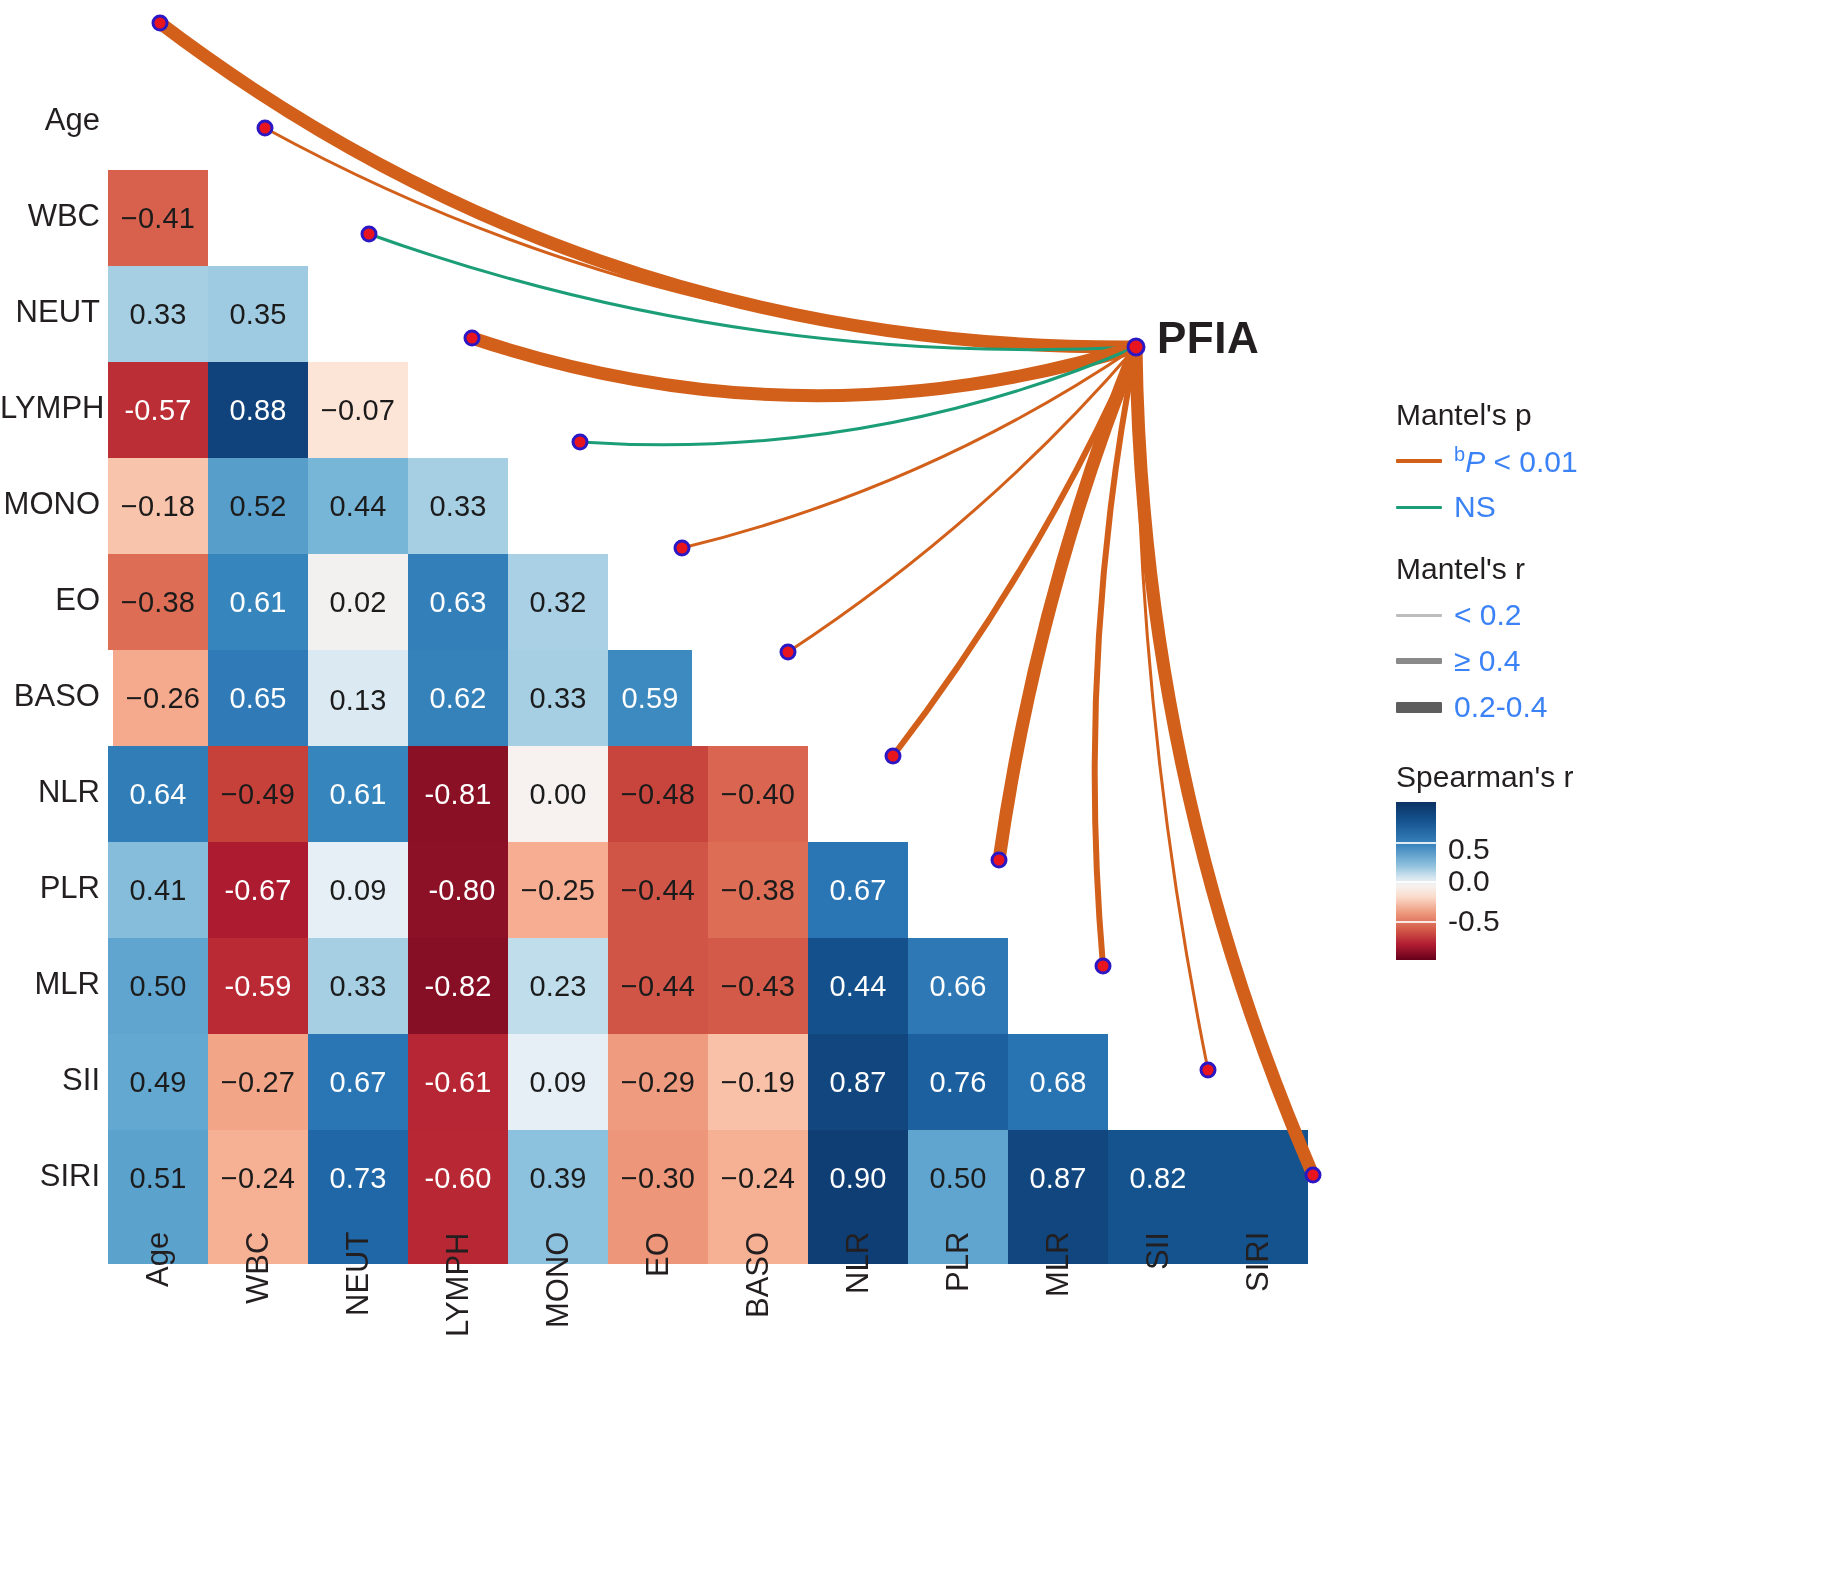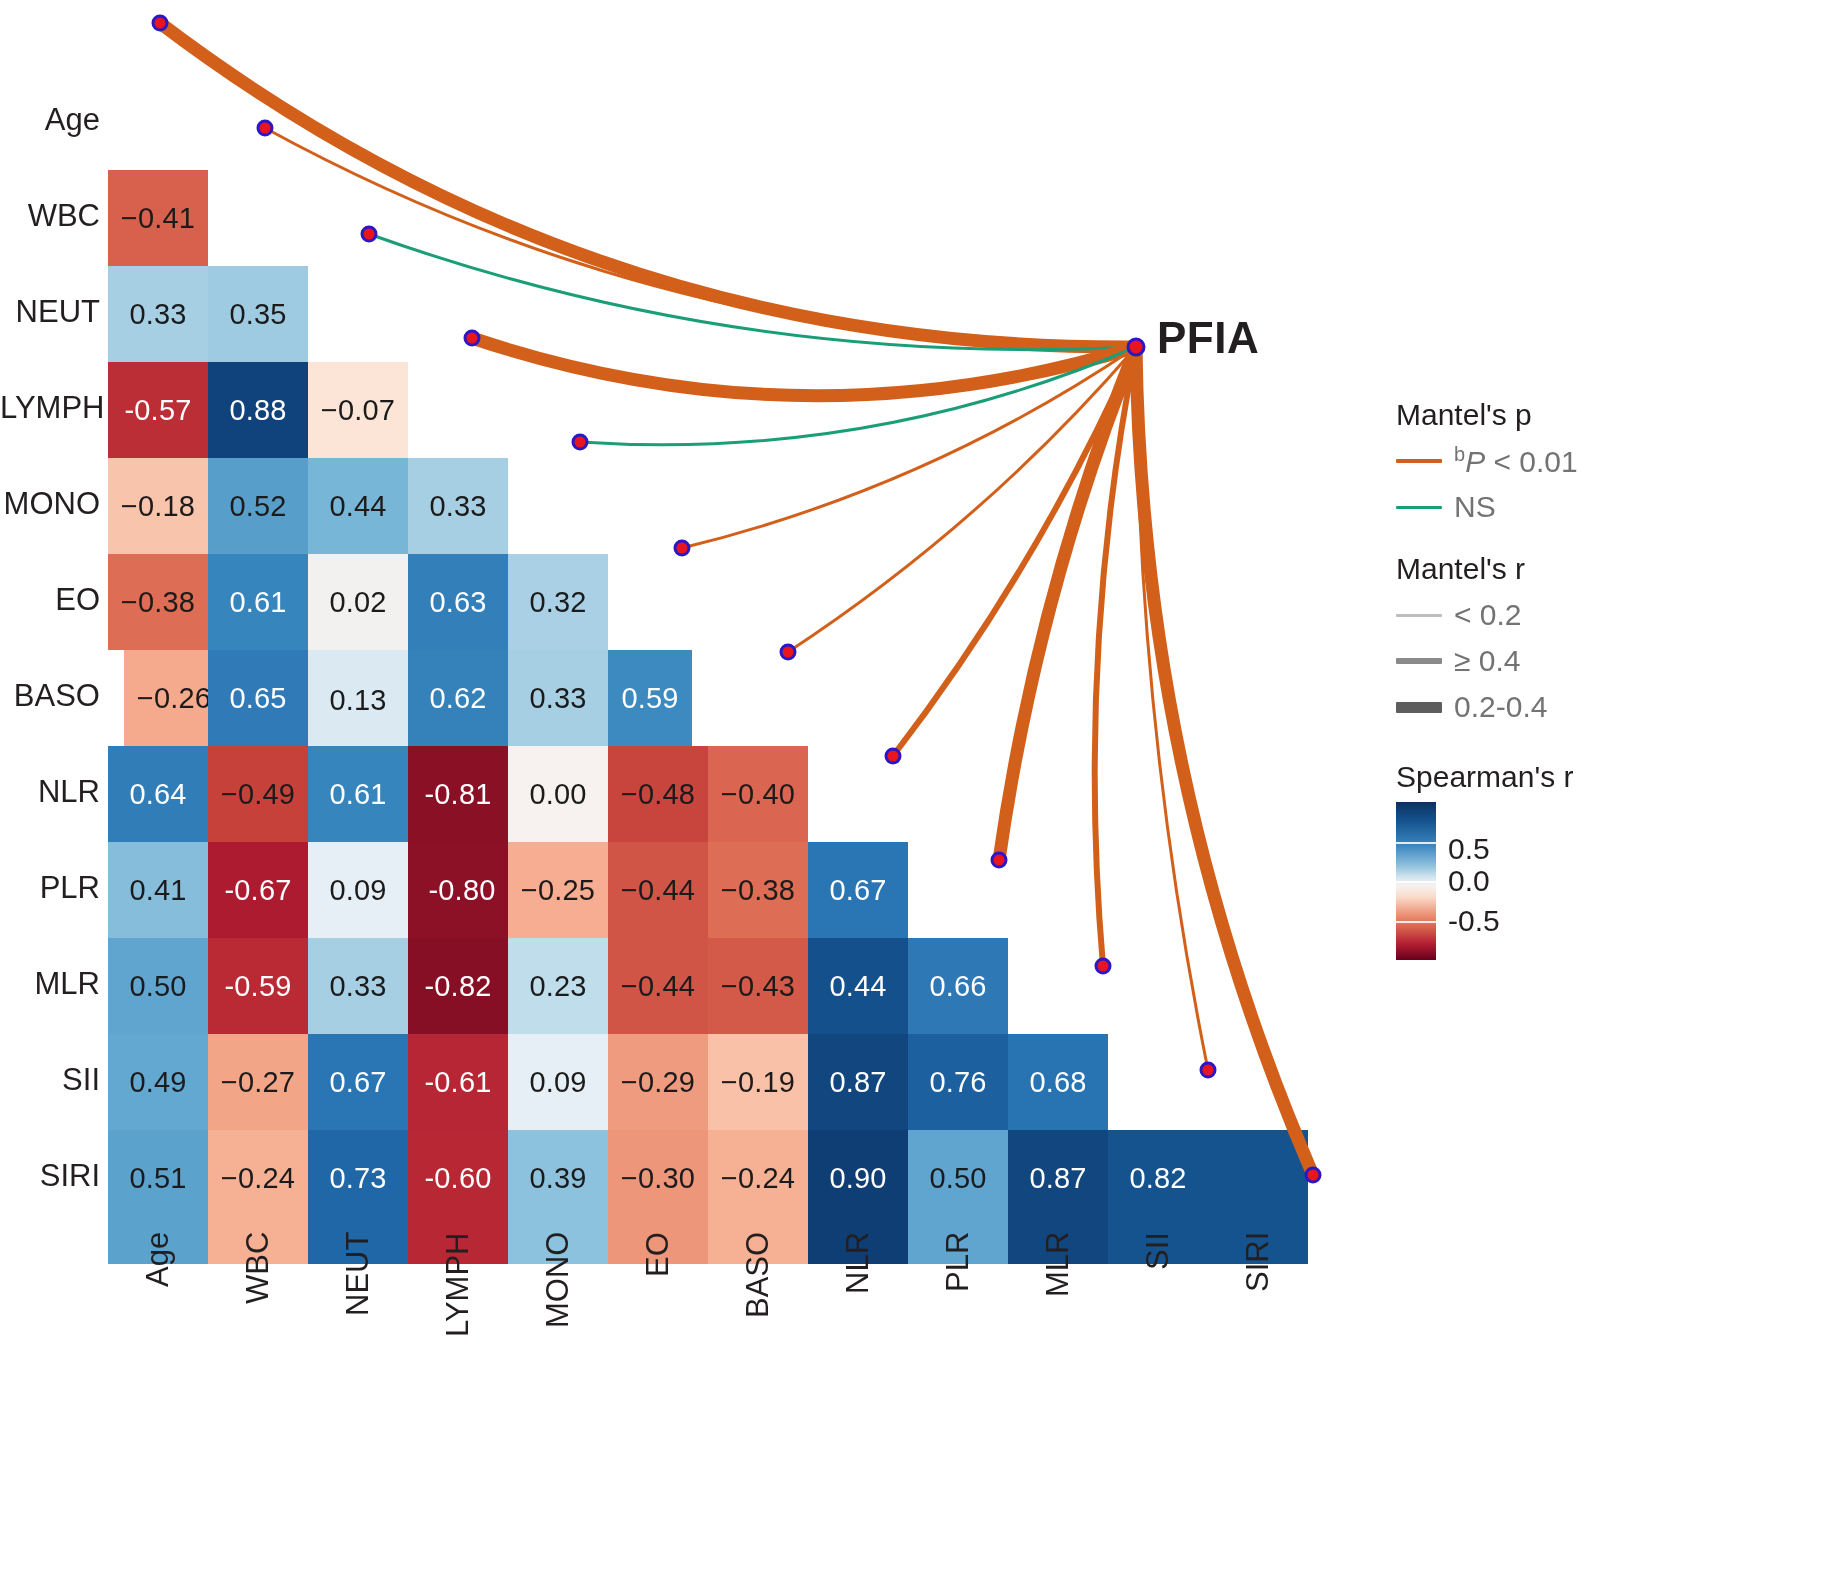--- a/index.html
+++ b/index.html
@@ -106,21 +106,21 @@
   }
   .legend-swatch-wrap {
     width: 58px;
     display: flex;
     align-items: center;
     justify-content: flex-start;
   }
   .legend-line { display: block; border-radius: 1px; }
   .legend-text {
     font-size: 30px;
-    color: #737373;
+    color: #3b82f6;
     white-space: nowrap;
   }
   .legend-text .sup {
     font-size: 20px;
     vertical-align: super;
   }
   .legend-text .ital { font-style: italic; }
   .legend-block { margin-bottom: 22px; }
 
   
@@ -188,21 +188,21 @@
       <div class="hm-cell" style="left: 200px; top: 288px; width: 100px; height: 96px; background: rgb(252, 228, 214);">−0.07</div>
       <div class="hm-cell" style="left: 0px; top: 384px; width: 100px; height: 96px; background: rgb(249, 196, 172);">−0.18</div>
       <div class="hm-cell" style="left: 100px; top: 384px; width: 100px; height: 96px; background: rgb(87, 158, 203);">0.52</div>
       <div class="hm-cell" style="left: 200px; top: 384px; width: 100px; height: 96px; background: rgb(120, 182, 216);">0.44</div>
       <div class="hm-cell" style="left: 300px; top: 384px; width: 100px; height: 96px; background: rgb(166, 207, 228);">0.33</div>
       <div class="hm-cell" style="left: 0px; top: 480px; width: 100px; height: 96px; background: rgb(222, 109, 85);">−0.38</div>
       <div class="hm-cell light-text" style="left: 100px; top: 480px; width: 100px; height: 96px; background: rgb(55, 133, 189);">0.61</div>
       <div class="hm-cell" style="left: 200px; top: 480px; width: 100px; height: 96px; background: rgb(243, 241, 240);">0.02</div>
       <div class="hm-cell light-text" style="left: 300px; top: 480px; width: 100px; height: 96px; background: rgb(51, 127, 186);">0.63</div>
       <div class="hm-cell" style="left: 400px; top: 480px; width: 100px; height: 96px; background: rgb(169, 208, 229);">0.32</div>
-      <div class="hm-cell" style="left: 16px; top: 576px; width: 100px; height: 96px; background: rgb(245, 170, 141);">−0.26</div>
+      <div class="hm-cell" style="left: 5px; top: 576px; width: 100px; height: 96px; background: rgb(245, 170, 141);">−0.26</div>
       <div class="hm-cell light-text" style="left: 100px; top: 576px; width: 100px; height: 96px; background: rgb(47, 122, 183);">0.65</div>
       <div class="hm-cell" style="left: 200px; top: 576px; width: 100px; height: 101px; background: rgb(219, 234, 242);">0.13</div>
       <div class="hm-cell light-text" style="left: 300px; top: 576px; width: 100px; height: 96px; background: rgb(53, 130, 187);">0.62</div>
       <div class="hm-cell" style="left: 400px; top: 576px; width: 100px; height: 96px; background: rgb(166, 207, 228);">0.33</div>
       <div class="hm-cell light-text" style="left: 500px; top: 576px; width: 84px; height: 96px; background: rgb(60, 138, 192);">0.59</div>
       <div class="hm-cell light-text" style="left: 0px; top: 672px; width: 100px; height: 96px; background: rgb(49, 125, 184);">0.64</div>
       <div class="hm-cell" style="left: 100px; top: 672px; width: 100px; height: 96px; background: rgb(198, 65, 58);">−0.49</div>
       <div class="hm-cell light-text" style="left: 200px; top: 672px; width: 100px; height: 96px; background: rgb(55, 133, 189);">0.61</div>
       <div class="hm-cell light-text" style="left: 300px; top: 672px; width: 100px; height: 96px; background: rgb(137, 16, 37);">-0.81</div>
       <div class="hm-cell" style="left: 400px; top: 672px; width: 100px; height: 96px; background: rgb(247, 242, 239);">0.00</div>

